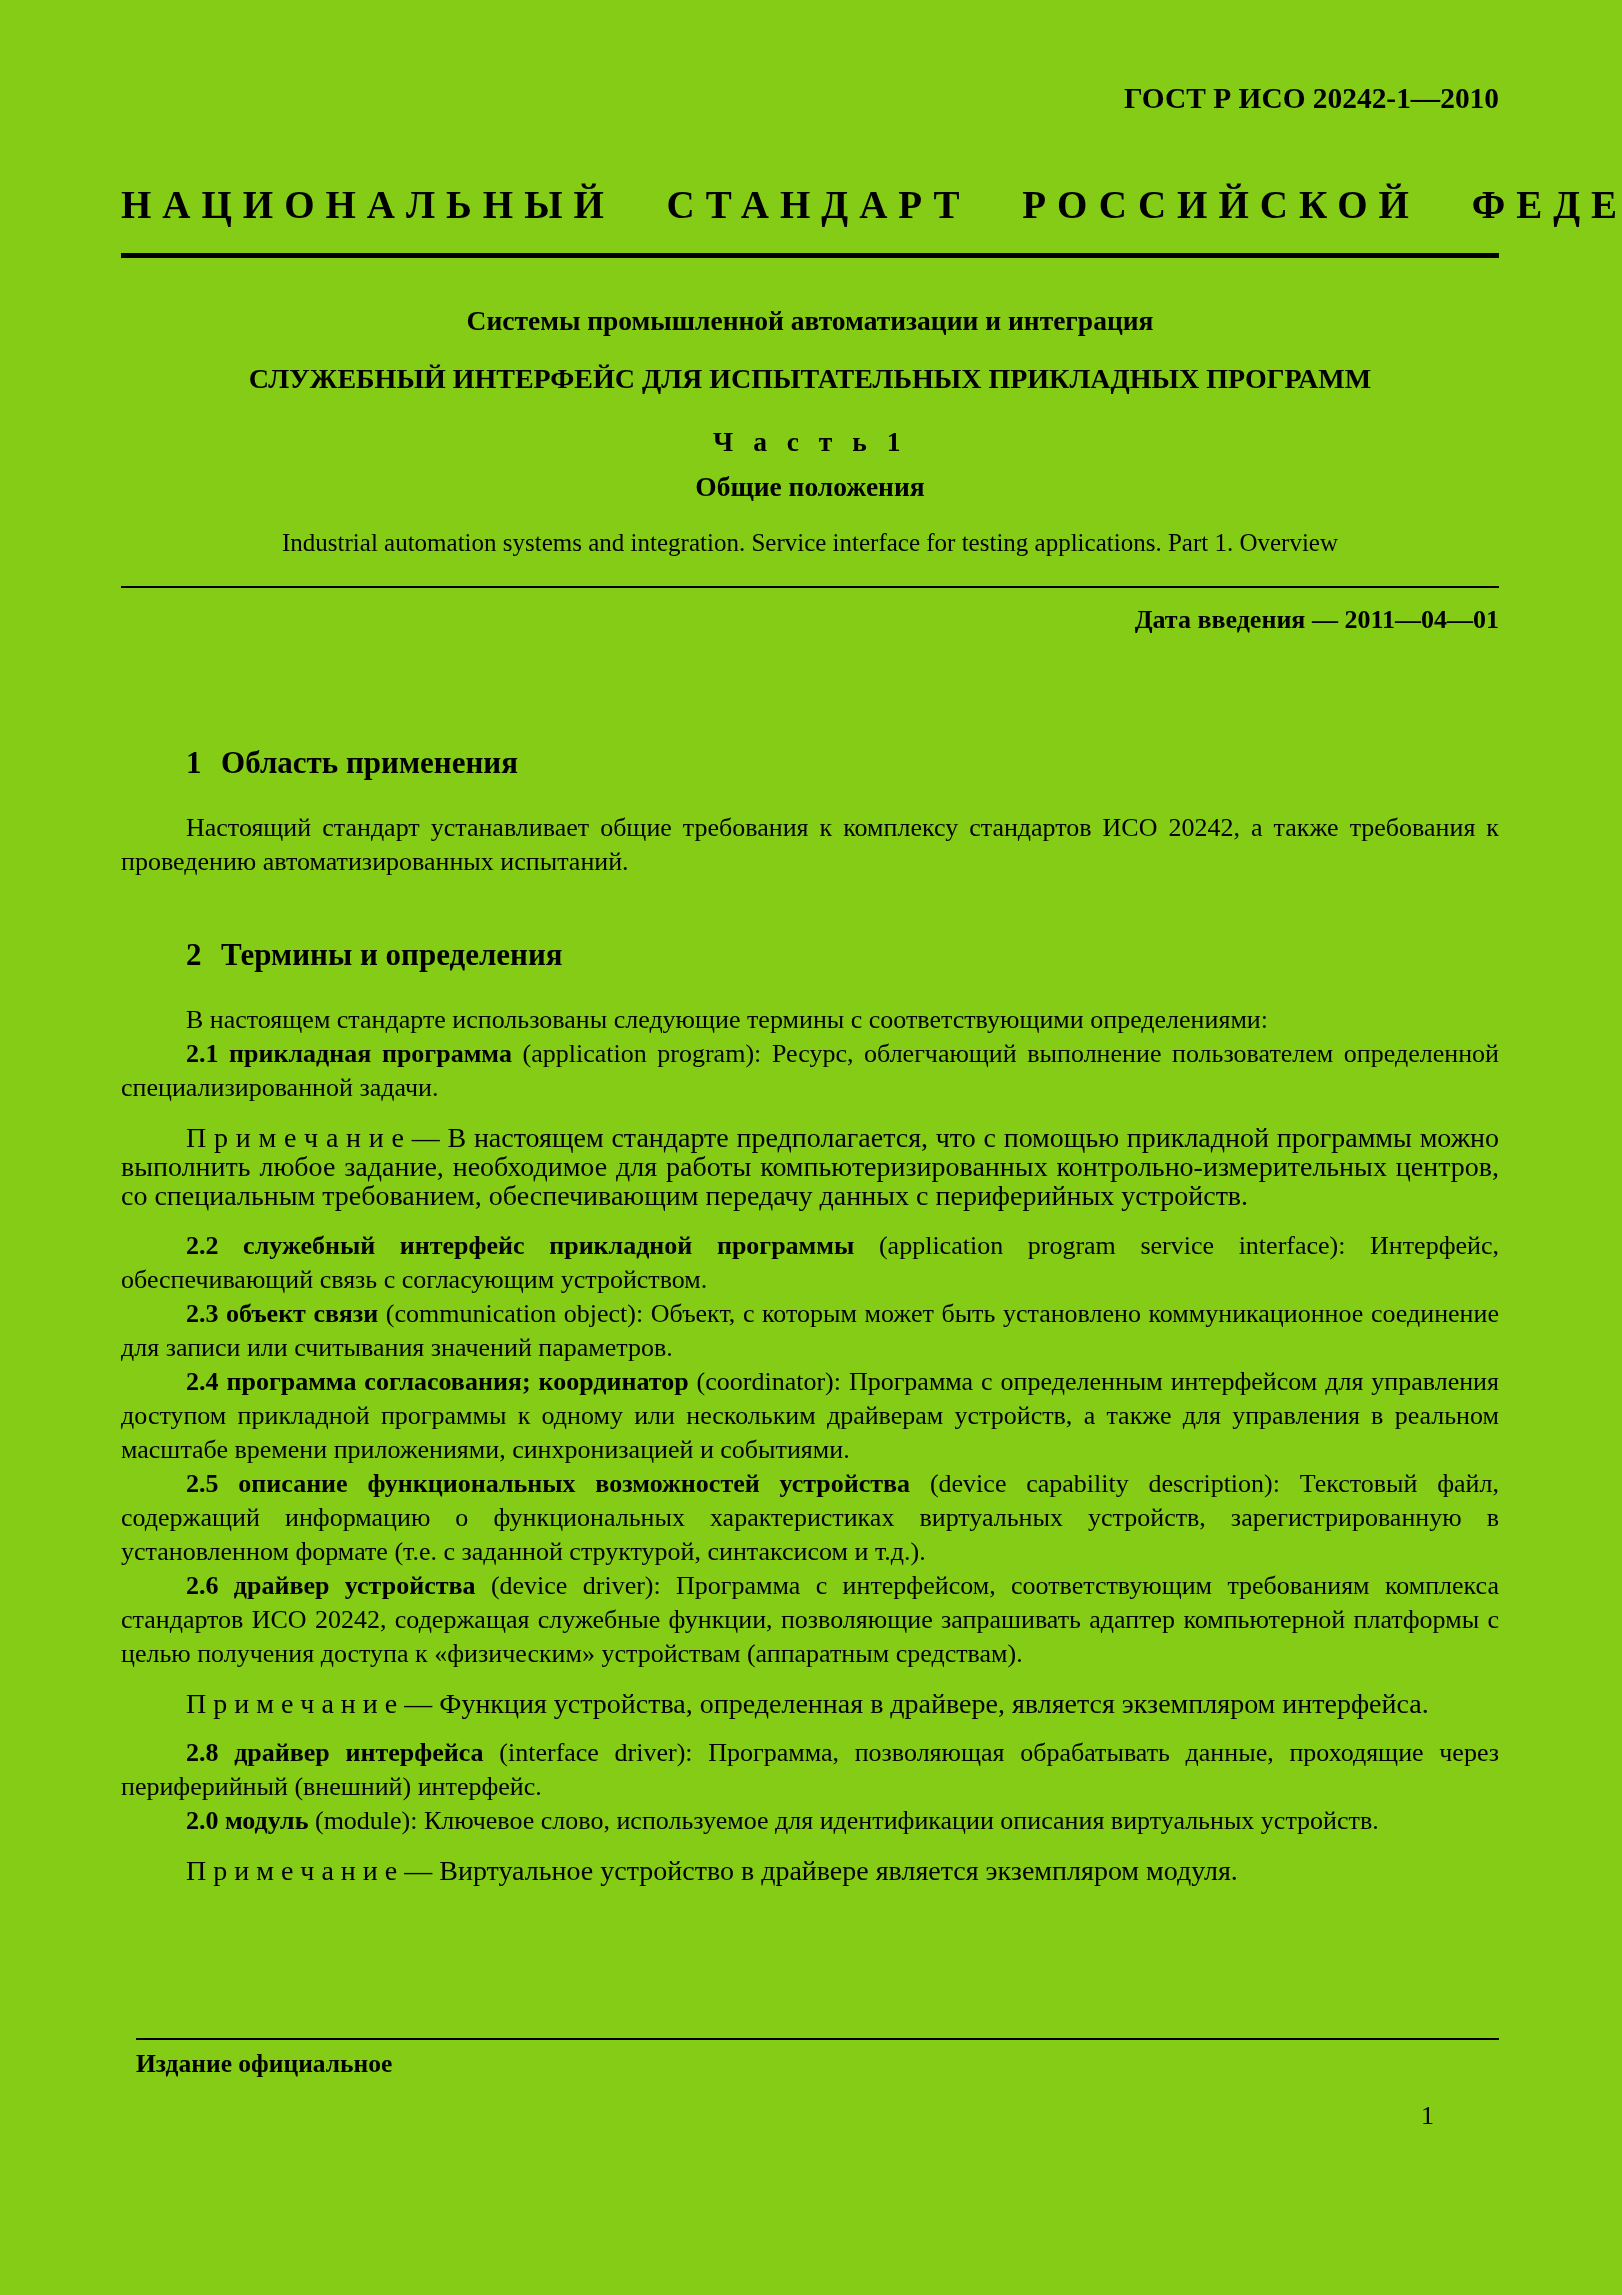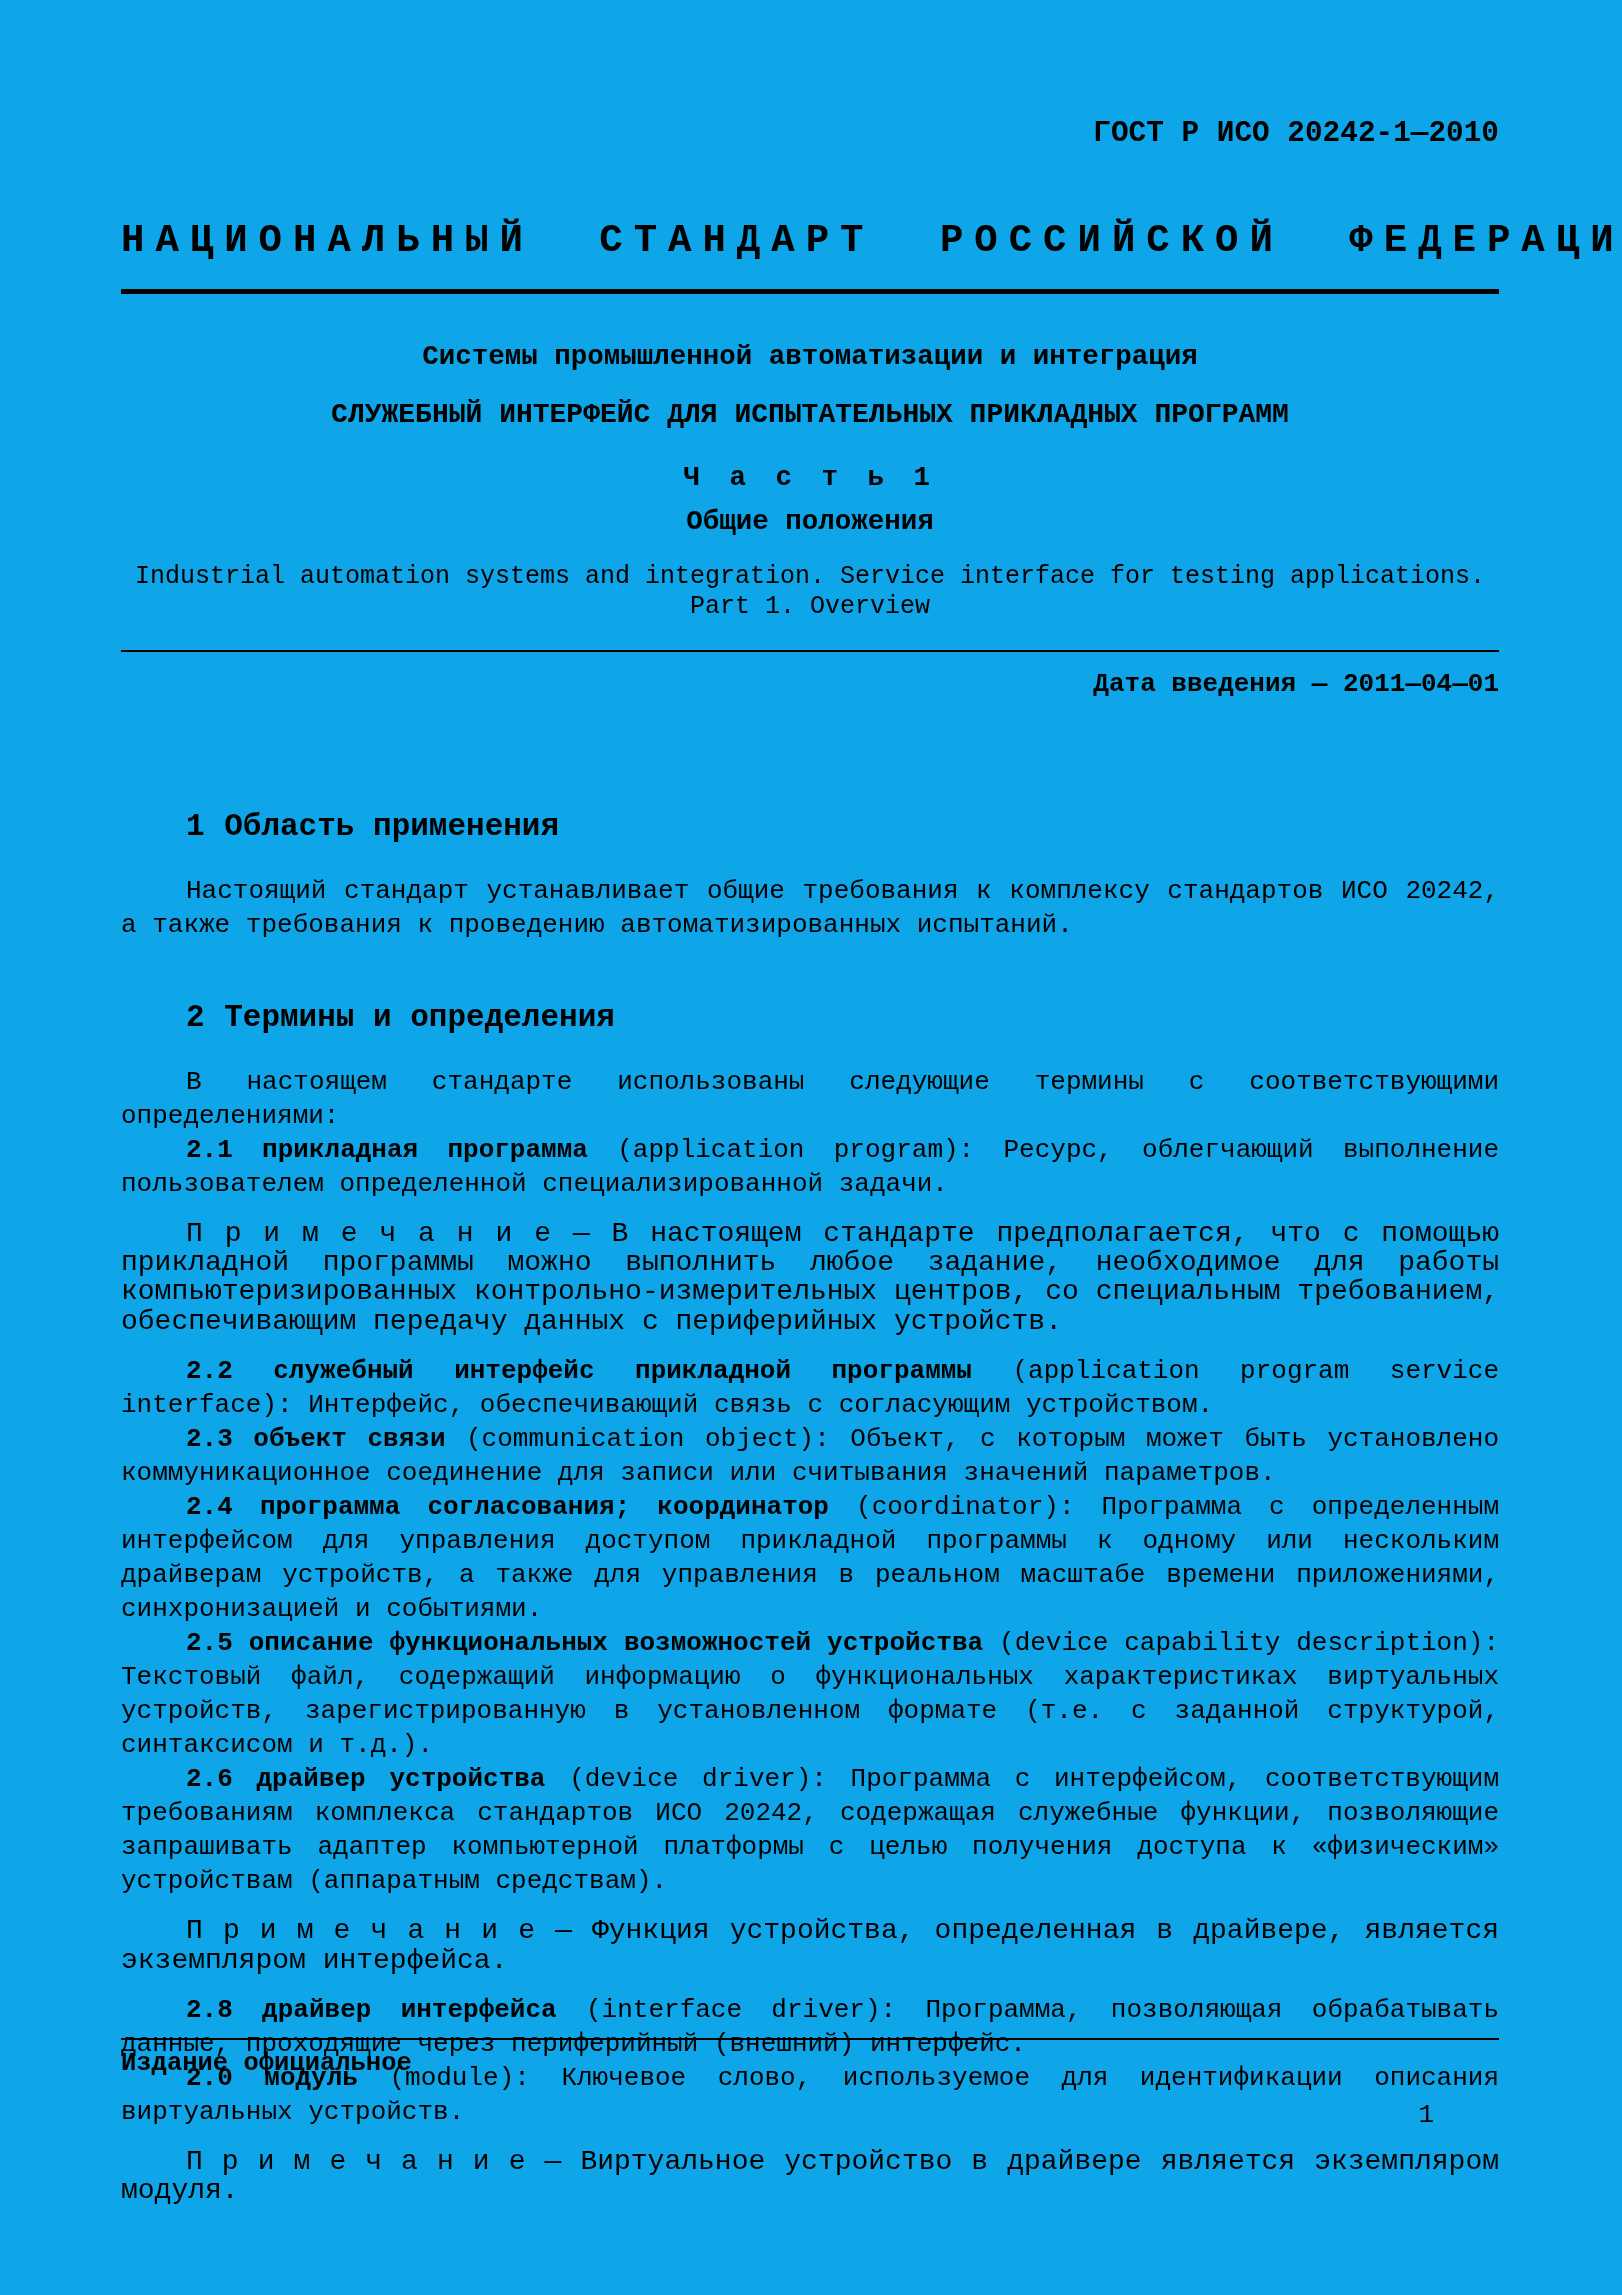--- a/index.html
+++ b/index.html
@@ -1,24 +1,24 @@
 <!DOCTYPE html>
 <html style="font-size:10.5px"><head>
 <meta charset="utf-8">
 <style>
   * { margin: 0; padding: 0; box-sizing: border-box; }
   html, body { background: #ffffff; }
   .page {
     position: relative;
     width: 1623px;
     height: 2295px;
-    background: #0ea5e9;
+    background: #84cc16;
     color: #000000;
-    font-family: Liberation Mono, monospace;
-    padding: 117px 124px 0 121px;
+    font-family: Liberation Serif, serif;
+    padding: 81px 124px 0 121px;
     overflow: hidden;
   }
   .doc-code {
     text-align: right;
     font-weight: bold;
     font-size: 29.4px;
     line-height: 34px;
   }
   .standard-type {
     margin-top: 73px;
@@ -97,21 +97,21 @@
   }
   p.note {
     margin: 18px 0;
     font-size: 28px;
     line-height: 29.4px;
     text-align: justify;
     text-indent: 65px;
   }
   .footer {
     position: absolute;
-    left: 121px;
+    left: 136px;
     right: 124px;
     top: 2038px;
   }
   .edition {
     margin-top: 9.2px;
     font-weight: bold;
     font-size: 25.5px;
   }
   .page-num {
     margin-top: 22px;

